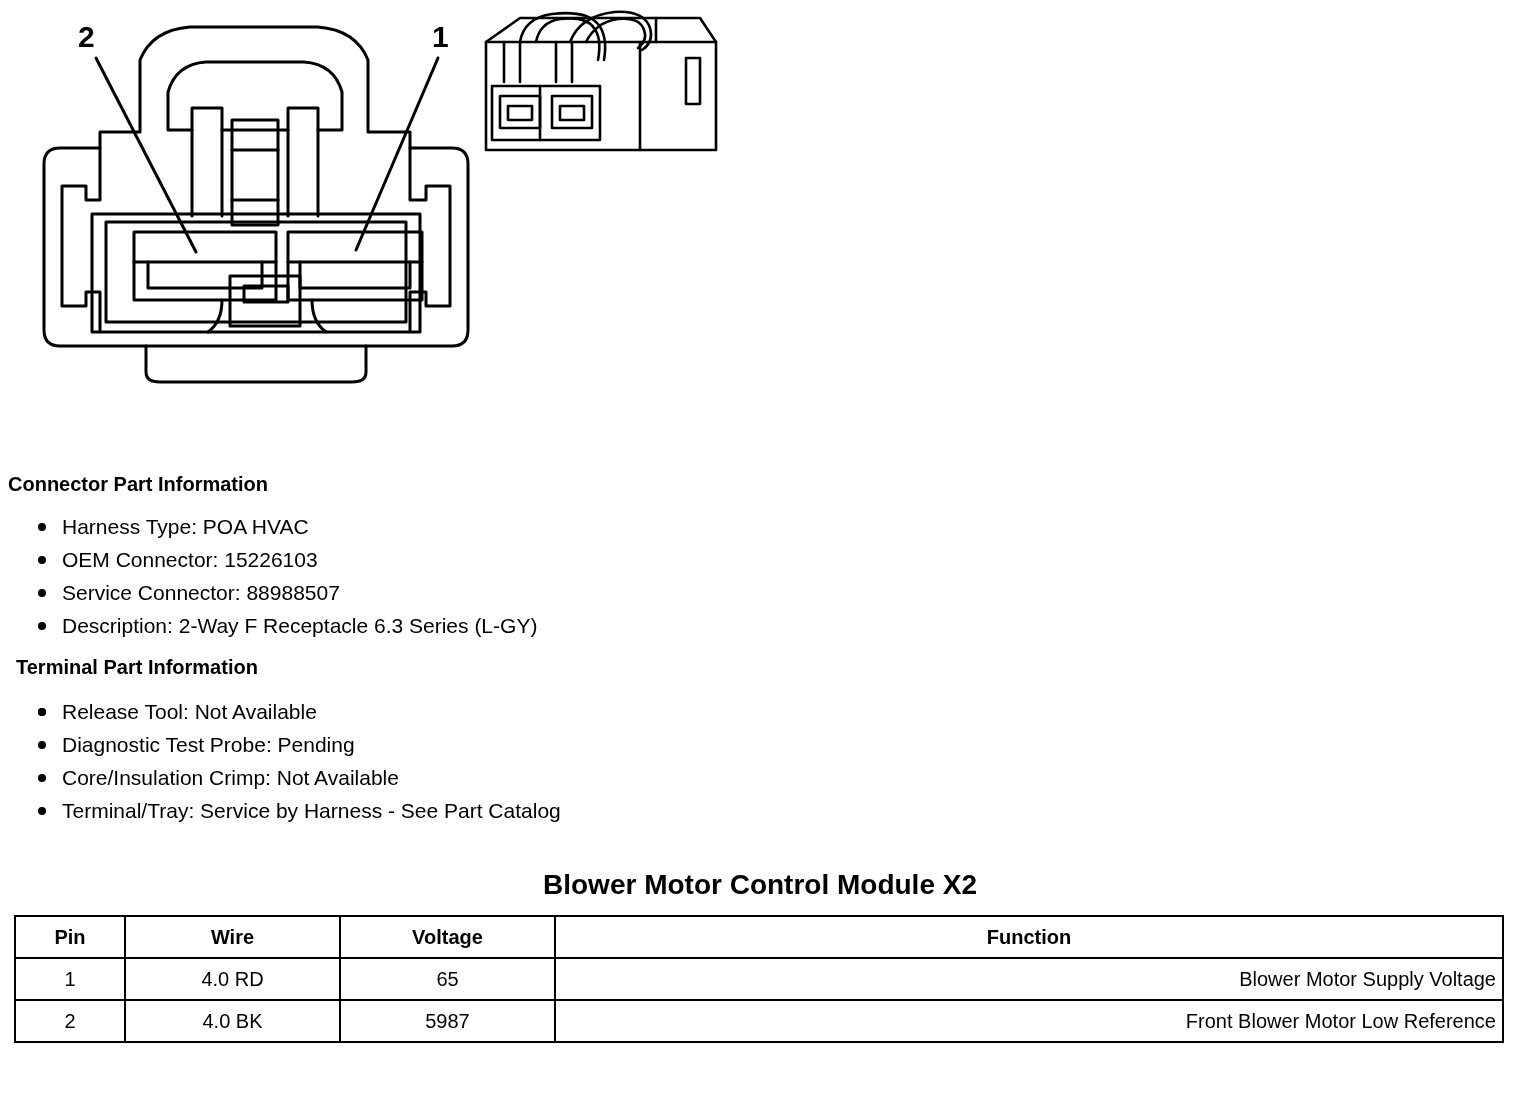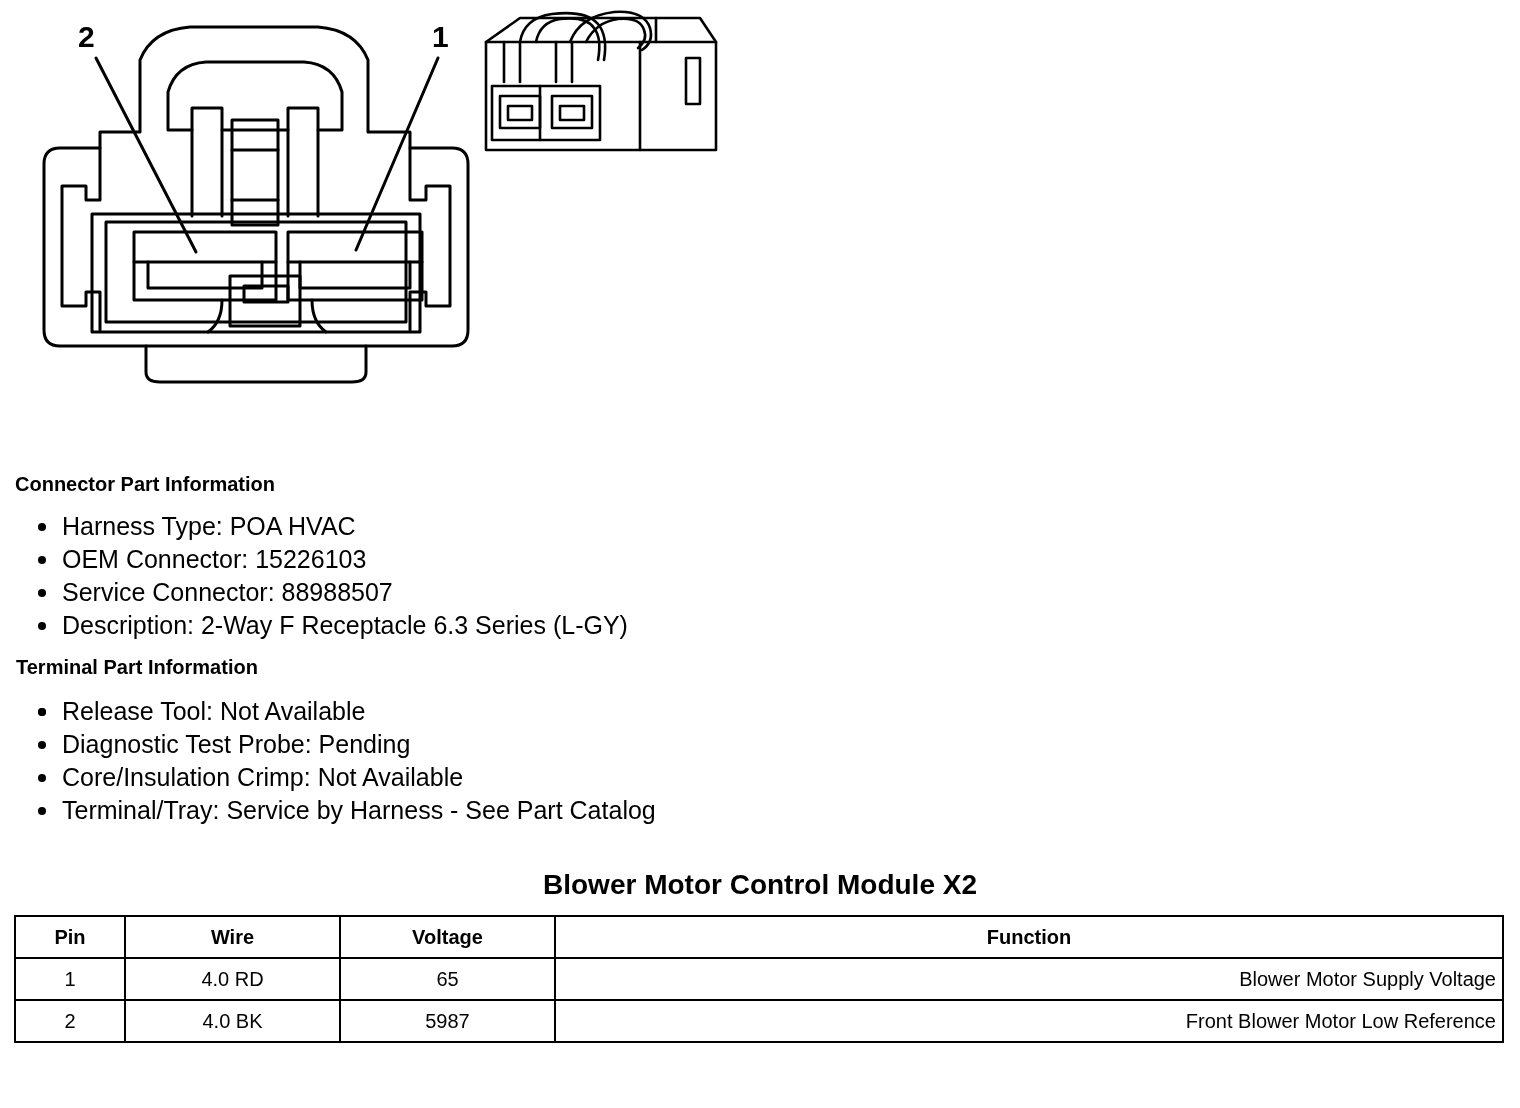--- a/index.html
+++ b/index.html
@@ -43,31 +43,31 @@
     top: 455px;
     width: 1520px;
   }
   h2.section-heading {
     font-family: "Liberation Sans", sans-serif;
     font-size: 20px;
     font-weight: bold;
     margin: 0 0 6px 0;
     padding: 0;
   }
-  #connector-part-heading { margin-left: 15px; margin-top: 18px; }
+  #connector-part-heading { margin-left: 8px; margin-top: 18px; }
   #terminal-part-heading { margin-left: 16px; margin-top: 14px; }
 
   ul.bullets {
     list-style: none;
     margin: 0;
     padding: 0;
   }
   ul.bullets li {
     position: relative;
-    font-size: 25px;
+    font-size: 21px;
     line-height: 33px;
     padding-left: 62px;
     white-space: nowrap;
   }
   ul.bullets li .bullet-dot {
     position: absolute;
     left: 38px;
     top: 13px;
     width: 8px;
     height: 8px;

